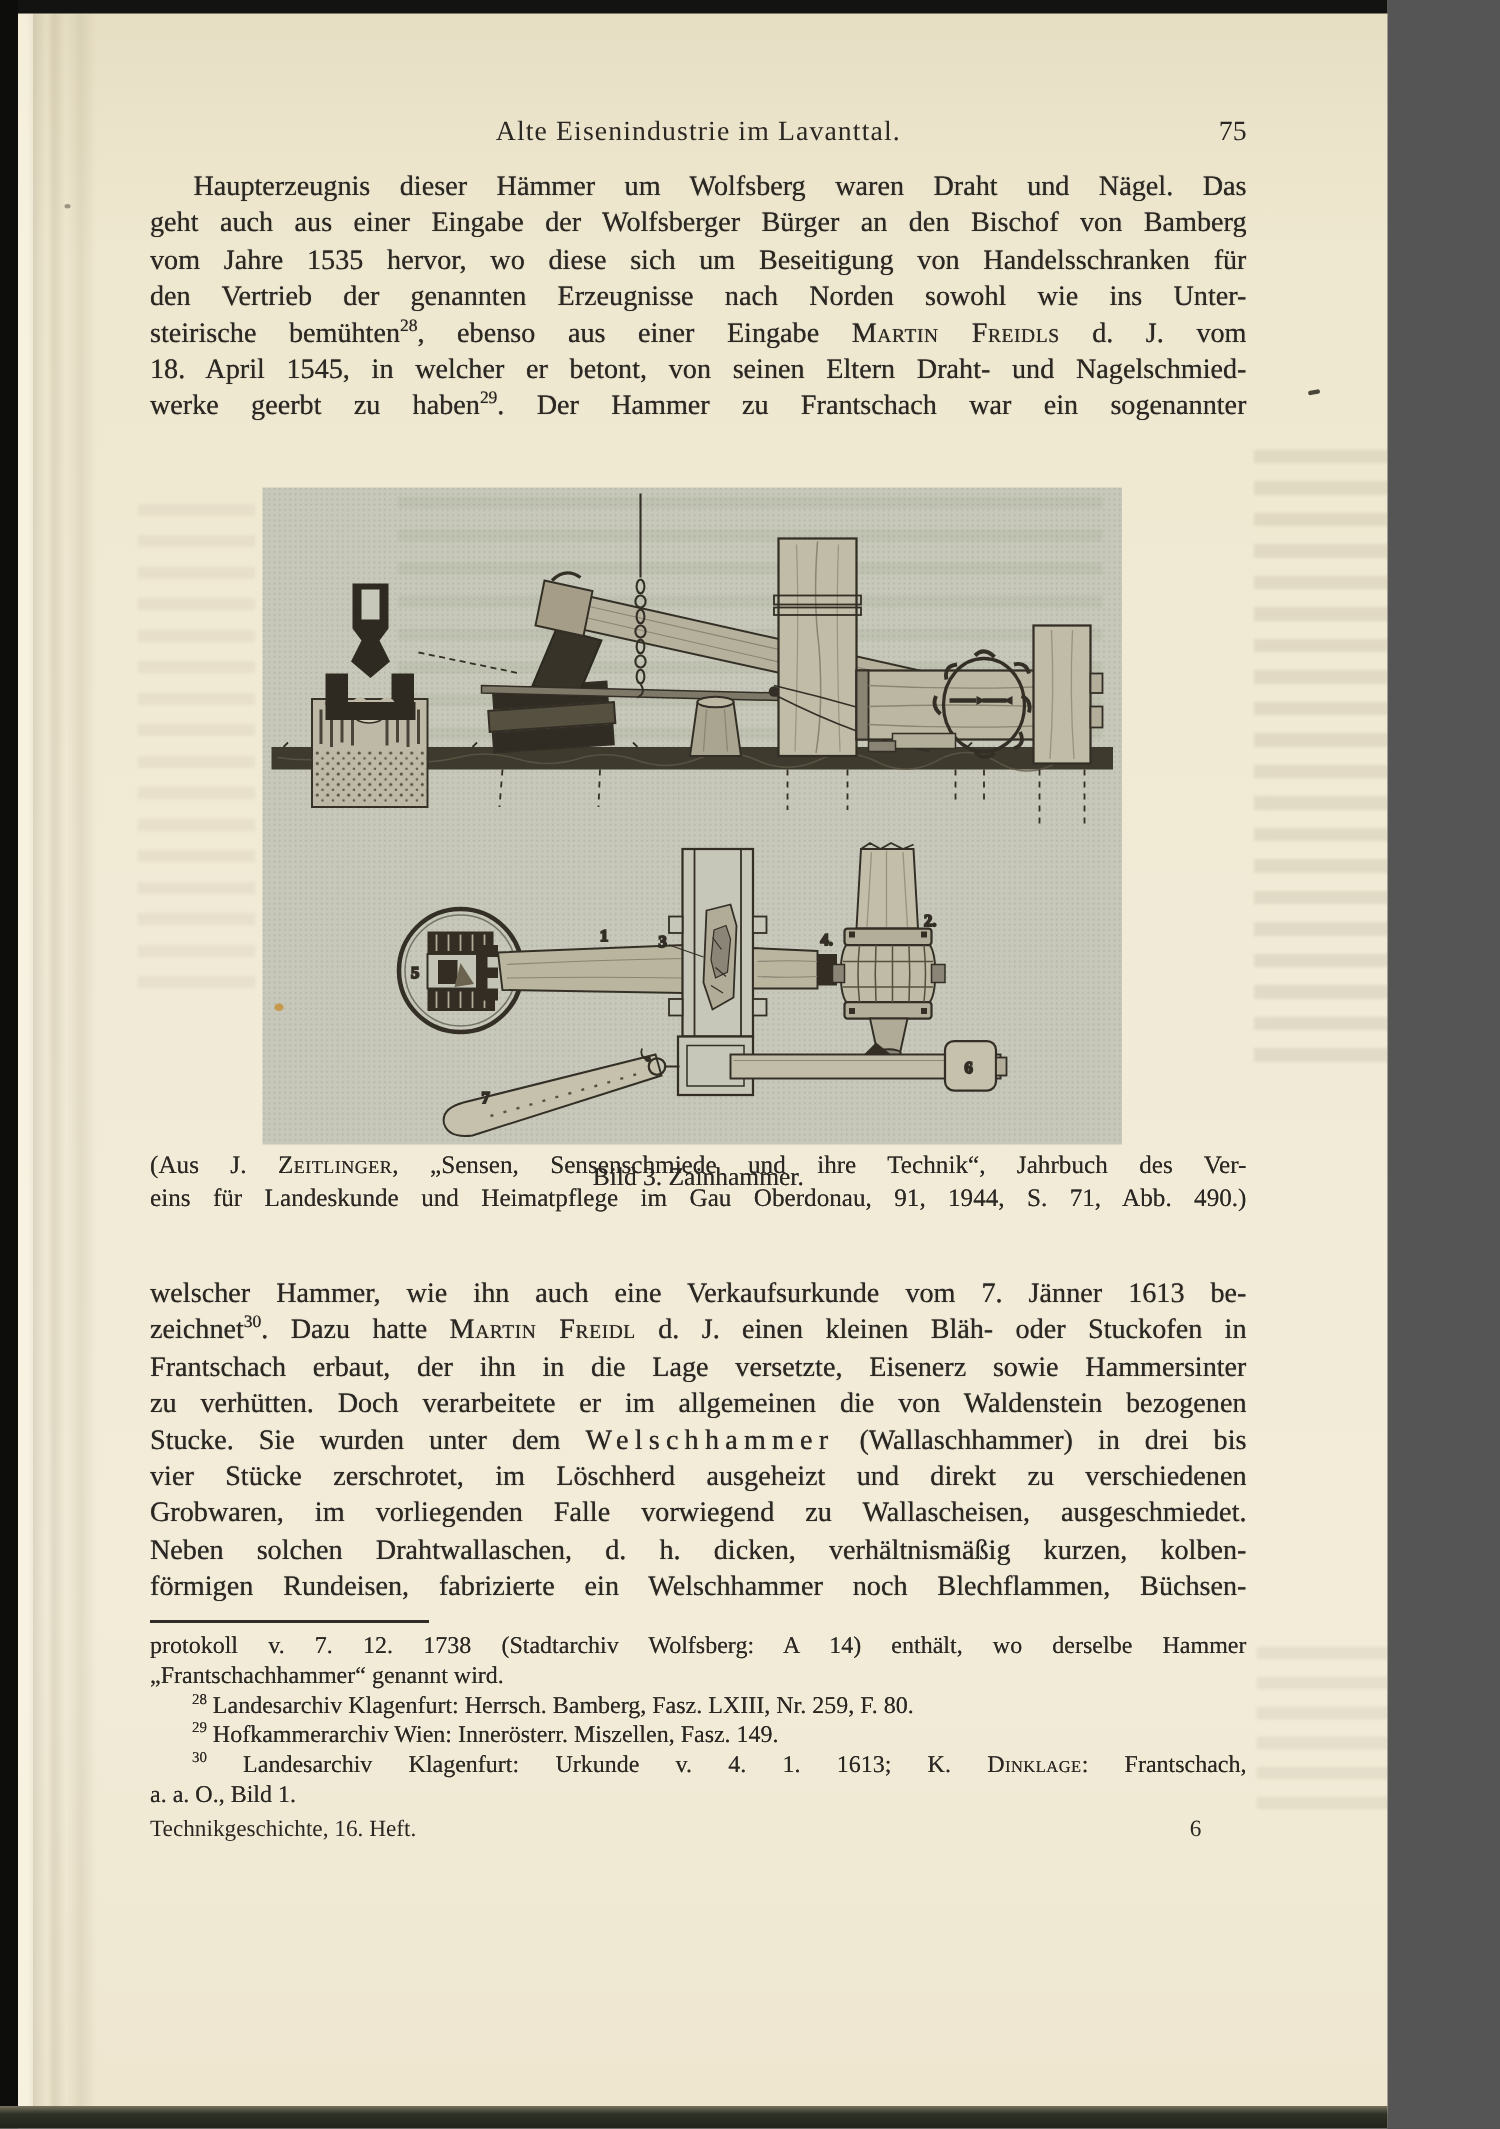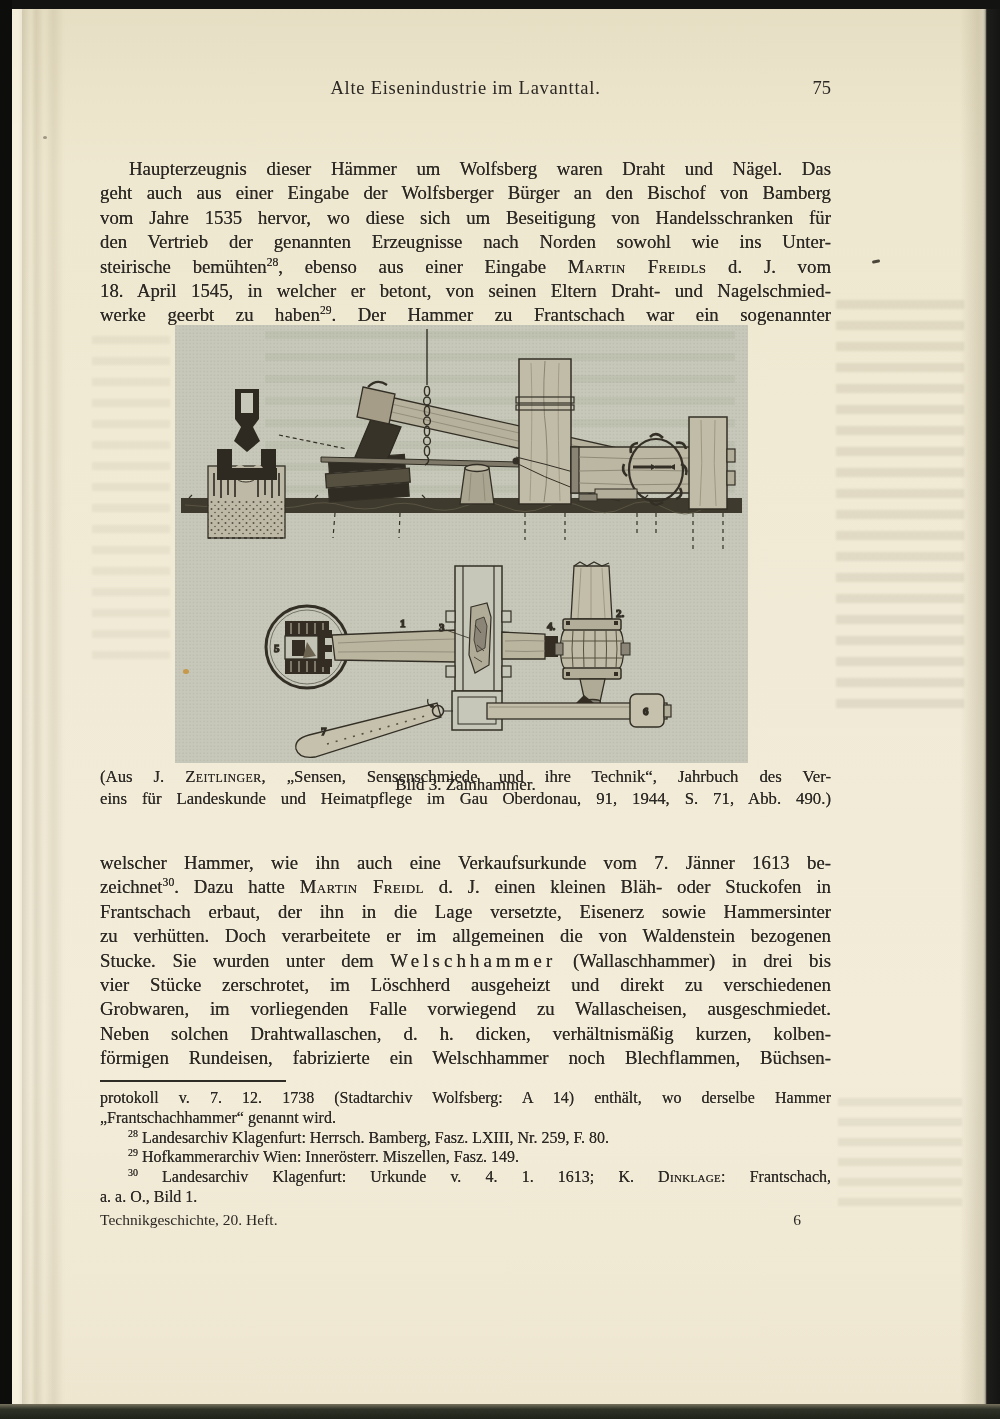--- a/index.html
+++ b/index.html
@@ -1,37 +1,37 @@
 <!DOCTYPE html>
 <html><head>
 <meta charset="utf-8">
 <style>
   html,body{margin:0;padding:0;background:#555;}
-  .scan{position:relative;width:1000px;height:1419px;overflow:hidden;
+  .scan{position:relative;width:925px;height:1419px;overflow:hidden;
         background:linear-gradient(180deg,#e6dec3 0%,#efe8d0 12%,#f1ead6 45%,#f2ecd9 75%,#eee6cf 100%);
         font-family:"Liberation Serif","DejaVu Serif",serif;color:#2b2824;}
   .strip-top{position:absolute;left:0;top:0;width:1000px;height:9px;background:#131311;}
   .strip-left{position:absolute;left:0;top:0;width:12px;height:1419px;background:#0d0d0c;}
   .sliver{position:absolute;left:12px;top:9px;width:10px;height:1400px;background:rgba(250,246,230,.65);}
   .gutter{position:absolute;left:20px;top:9px;width:80px;height:1400px;
      background:linear-gradient(90deg,rgba(90,80,55,.18) 0%,rgba(90,80,55,0) 14%,rgba(120,105,70,.16) 20%,rgba(120,105,70,0) 30%,rgba(120,105,70,.12) 42%,rgba(120,105,70,0) 55%,rgba(0,0,0,0) 100%);
      filter:blur(1px);}
   .edge-right{position:absolute;left:960px;top:9px;width:40px;height:1400px;
      background:linear-gradient(90deg,rgba(0,0,0,0) 0%,rgba(140,128,95,.22) 45%,#d6cfb8 58%,#b7b09a 63%,#1d1d1a 67%,#151513 100%);}
   .strip-bottom{position:absolute;left:0;top:1404px;width:1000px;height:15px;
      background:linear-gradient(180deg,#77725e 0%,#2e3227 35%,#1f2319 100%);}
 
   .header-title{position:absolute;left:100px;top:78px;width:731px;text-align:center;
      font-size:18.5px;letter-spacing:.04em;}
   .page-num{position:absolute;left:100px;top:78px;width:731px;text-align:right;font-size:18.5px;}
 
   .para{position:absolute;left:100px;width:731px;font-size:18.8px;line-height:24.4px;
         text-shadow:0 0 .5px rgba(43,40,36,.85);}
   .line{text-align:justify;text-align-last:justify;height:24.4px;overflow:hidden;}
-  #para1{top:113px;} #para1 .line:first-child{text-indent:29px;margin-top:44px;}
+  #para1{top:113px;} #para1 .line:first-child{text-indent:29px;}
   #para2{top:851px;}
 
   .cap-title{position:absolute;left:100px;top:775px;width:731px;text-align:center;font-size:17px;
         text-shadow:0 0 .4px rgba(43,40,36,.8);}
   #caption{position:absolute;left:100px;top:766px;width:731px;font-size:16.8px;line-height:21.5px;
         text-shadow:0 0 .4px rgba(43,40,36,.8);}
   #caption .line{height:21.5px;}
 
   .fnrule{position:absolute;left:100px;top:1080px;width:186px;height:2px;background:#2f2c26;}
   #footnotes{position:absolute;left:100px;top:1088px;width:731px;font-size:16px;line-height:19.8px;
@@ -346,21 +346,21 @@
   <div class="fnrule"></div>
   <div id="footnotes">
     <div class="fline just">protokoll v. 7. 12. 1738 (Stadtarchiv Wolfsberg: A 14) enthält, wo derselbe Hammer</div>
     <div class="fline">„Frantschachhammer“ genannt wird.</div>
     <div class="fline ind"><sup>28</sup> Landesarchiv Klagenfurt: Herrsch. Bamberg, Fasz. LXIII, Nr. 259, F. 80.</div>
     <div class="fline ind"><sup>29</sup> Hofkammerarchiv Wien: Innerösterr. Miszellen, Fasz. 149.</div>
     <div class="fline ind just"><sup>30</sup> Landesarchiv Klagenfurt: Urkunde v. 4. 1. 1613; K. <span class="sc">Dinklage</span>: Frantschach,</div>
     <div class="fline">a. a. O., Bild 1.</div>
   </div>
 
-  <div class="footer-left">Technikgeschichte, 20. Heft.</div>
+  <div class="footer-left">Technikgeschichte, 16. Heft.</div>
   <div class="footer-right">6</div>
 
   <div class="bleed b1"></div>
   <div class="bleed b2"></div>
   <div class="bleed b3"></div>
   <div class="fleck-dash"></div>
   <div class="fleck-dot"></div>
   <div class="fleck-small"></div>
 
   <div class="sliver"></div>

